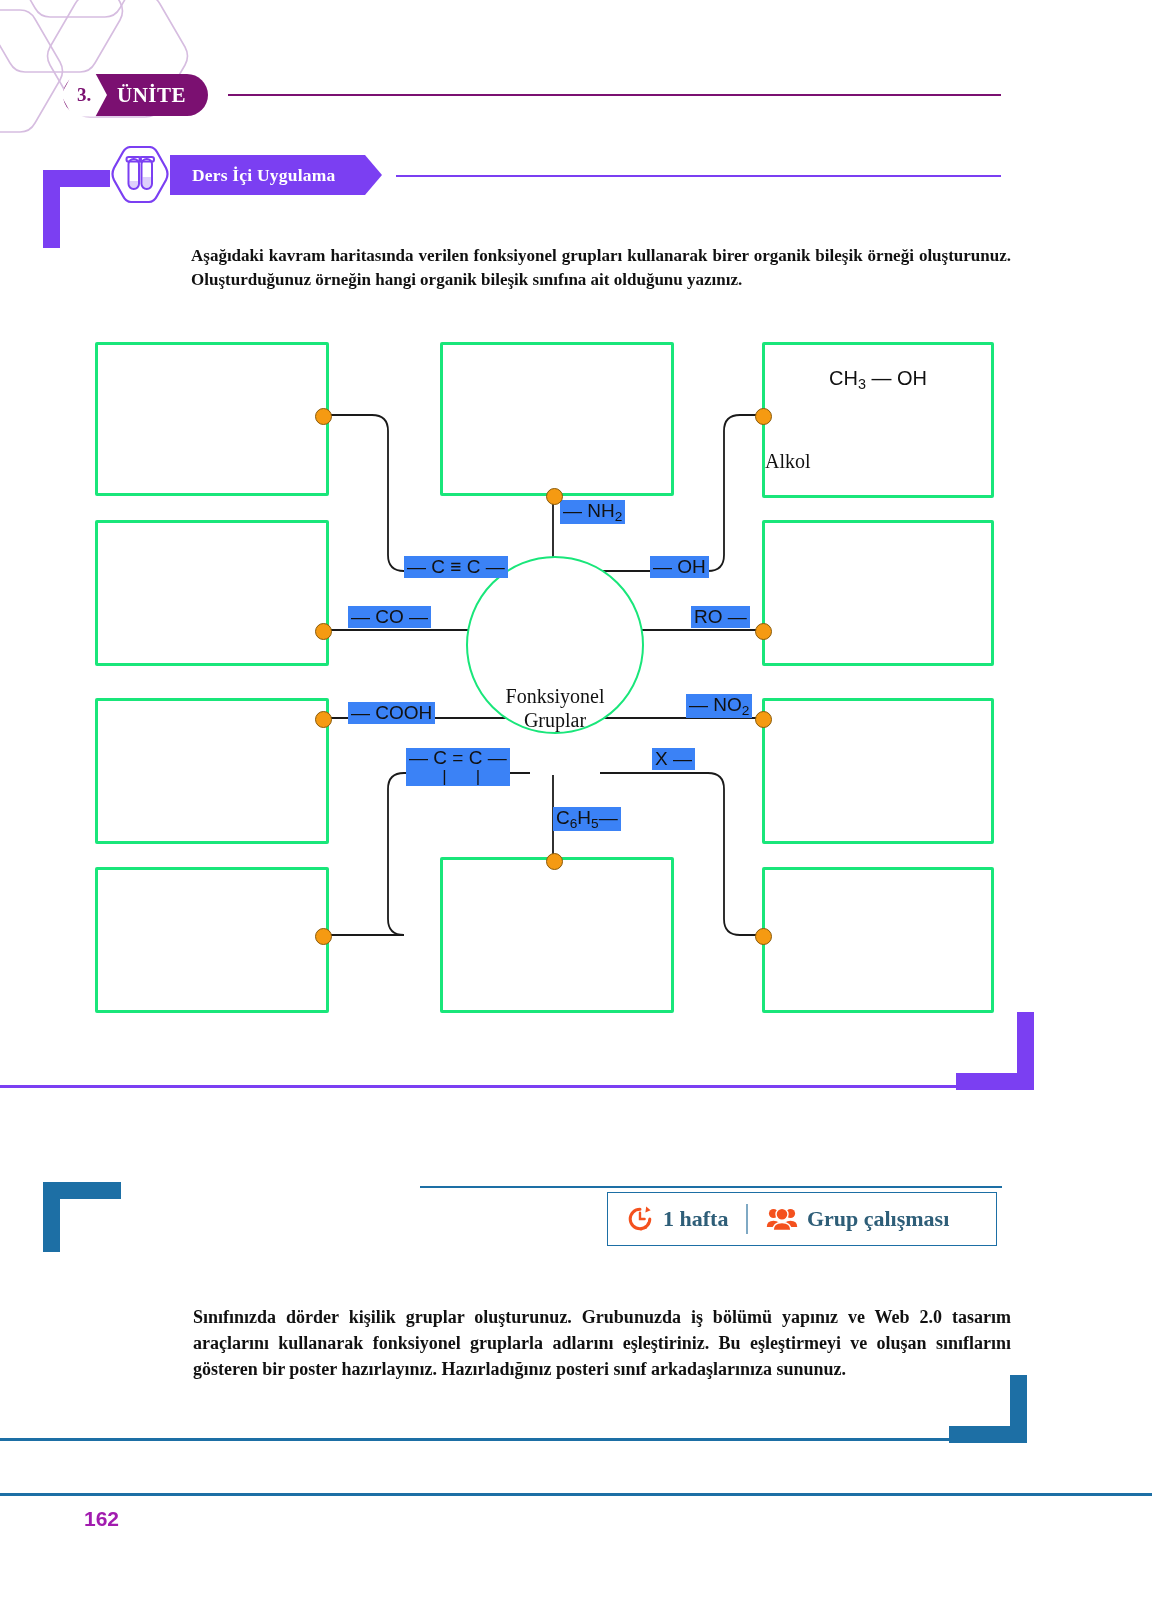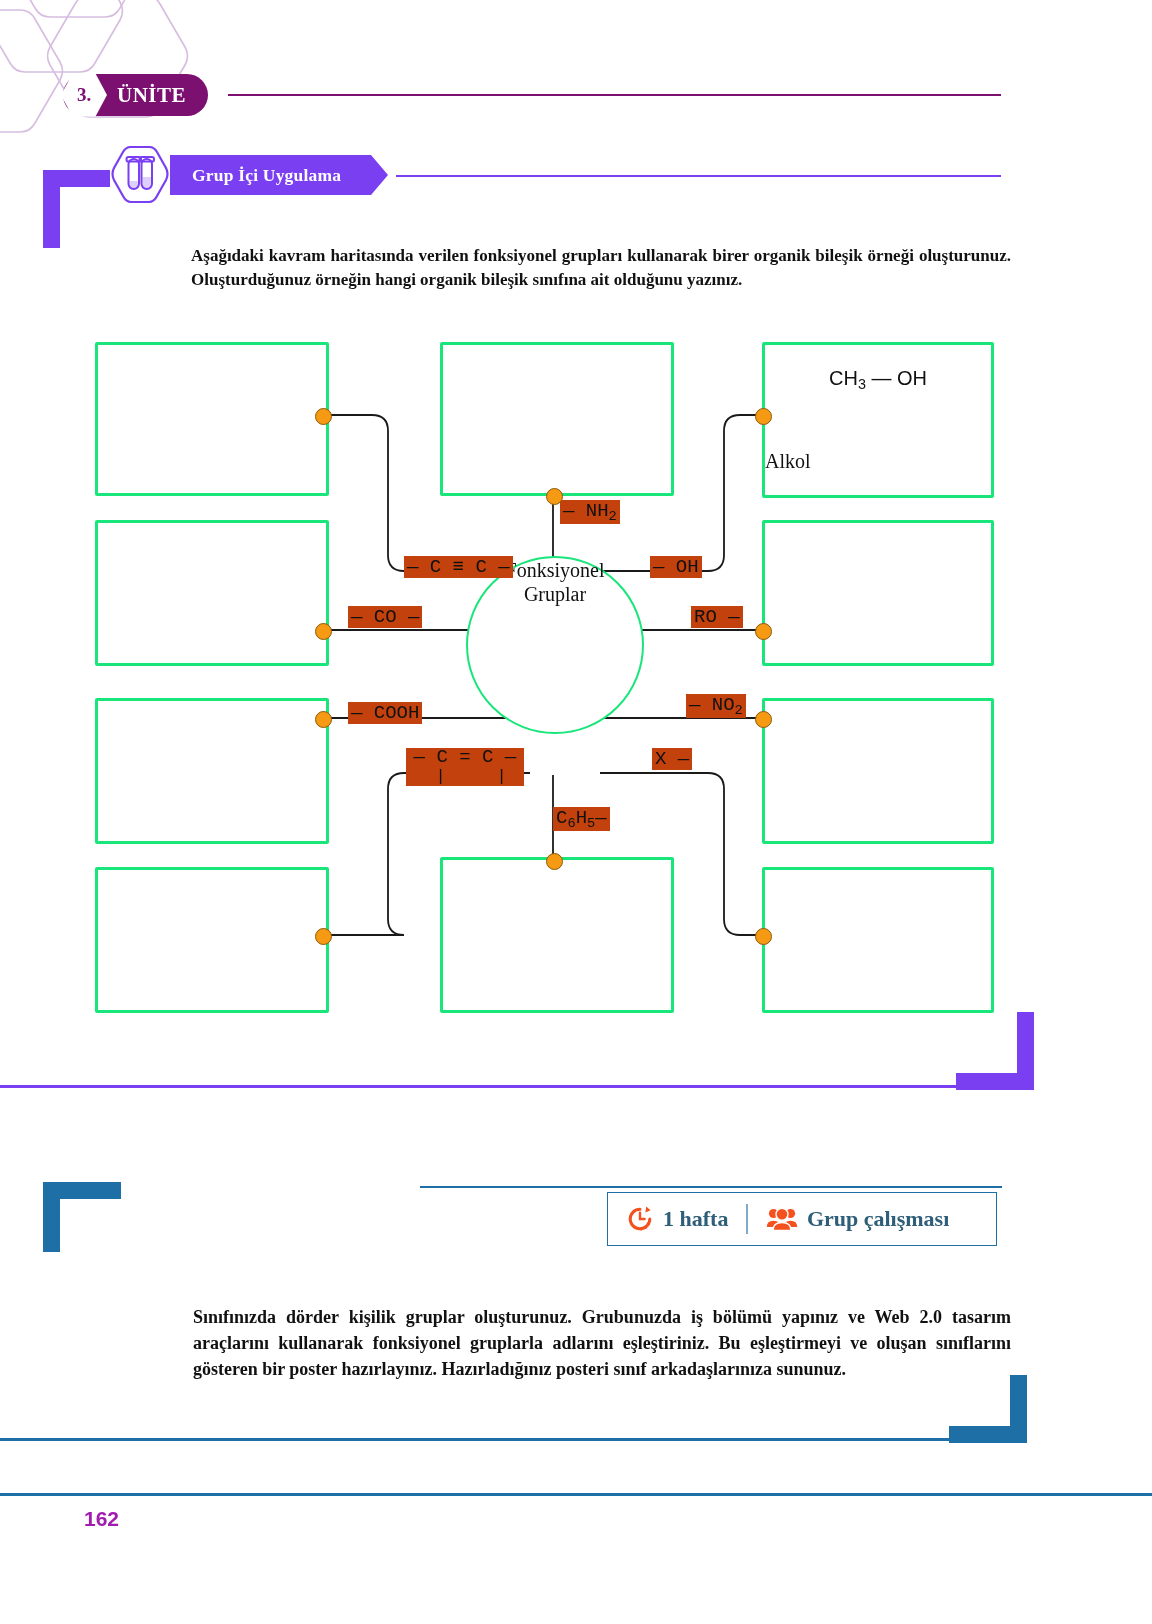--- a/index.html
+++ b/index.html
@@ -72,31 +72,31 @@
     font-size:20px;color:#111;font-family:"Liberation Sans",sans-serif;
   }
   .mapbox .cname{
     position:absolute;left:0;right:0;bottom:22px;text-align:left;
     font-size:20px;color:#111;font-family:"Liberation Serif",serif;
   }
   .sub{font-size:.72em;vertical-align:-.28em;}
 
   .center-circle{
     position:absolute;border:2.5px solid #19E67A;border-radius:50%;background:#fff;
-    display:flex;align-items:flex-start;justify-content:center;text-align:center;
+    display:flex;align-items:flex-end;justify-content:center;text-align:center;
     font-family:"Liberation Serif",serif;font-size:20px;color:#111;line-height:1.2;
     z-index:4;
   }
   .dot{
     position:absolute;width:15px;height:15px;border-radius:50%;
     background:#F59A12;border:1px solid #8a5a08;z-index:6;
   }
   .glabel{
-    position:absolute;font-family:Liberation Mono, monospace;font-size:19px;
-    color:#111;white-space:nowrap;z-index:5;background:#c2410c;padding:0 3px;
+    position:absolute;font-family:Liberation Sans, sans-serif;font-size:19px;
+    color:#111;white-space:nowrap;z-index:5;background:#3b82f6;padding:0 3px;
   }
 
   
   .infobox{
     position:absolute;left:607px;top:1192px;width:388px;height:52px;
     border:1.6px solid #1D6FA5;display:flex;align-items:center;background:#fff;
   }
   .ib-cell{display:flex;align-items:center;gap:9px;padding:0 18px;height:100%;}
   .ib-div{width:1.5px;height:30px;background:#7FA9C4;}
   .ib-text{color:#2E5E78;font-weight:bold;font-size:22px;}
@@ -141,21 +141,21 @@
     <svg class="sec-hex" viewBox="0 0 60 58">
       <path d="M21 1 L39 1 Q44 1 47 6 L56 22 Q59 28 56 34 L47 50 Q44 56 39 56 L21 56 Q16 56 13 50 L4 34 Q1 28 4 22 L13 6 Q16 1 21 1 Z" fill="#fff" stroke="#7B3FF2" stroke-width="2.2"></path>
       <rect x="18.5" y="13" width="10.5" height="30" rx="5.2" fill="none" stroke="#7B3FF2" stroke-width="2"></rect>
       <rect x="31.5" y="13" width="10.5" height="30" rx="5.2" fill="none" stroke="#7B3FF2" stroke-width="2"></rect>
       <rect x="16.5" y="11" width="14.5" height="4.6" rx="2.2" fill="none" stroke="#7B3FF2" stroke-width="2"></rect>
       <rect x="29.5" y="11" width="14.5" height="4.6" rx="2.2" fill="none" stroke="#7B3FF2" stroke-width="2"></rect>
       <path d="M19.6 35 h8.3 v3 q0 5.2 -4.1 5.2 t -4.2 -5.2 z" fill="#7B3FF2" opacity=".25"></path>
       <path d="M32.6 31 h8.3 v7 q0 5.2 -4.1 5.2 t -4.2 -5.2 z" fill="#7B3FF2" opacity=".25"></path>
     </svg>
     <div class="sec-pill" style="background:#7B3FF2;">
-      <span class="sec-label">Grup İçi Uygulama</span>
+      <span class="sec-label">Ders İçi Uygulama</span>
       <span style="position:absolute;right:-17px;top:0;width:0;height:0;
                    border-top:20px solid transparent;border-bottom:20px solid transparent;
                    border-left:17px solid #7B3FF2;"></span>
     </div>
   </div>
   <div class="sec-rule" style="left:396px;top:175px;width:605px;background:#7B3FF2;"></div>
 
   <p class="intro">Aşağıdaki kavram haritasında  verilen fonksiyonel grupları kullanarak birer organik bileşik örneği oluşturunuz. Oluşturduğunuz örneğin hangi organik bileşik sınıfına ait olduğunu yazınız.</p>
 
   <div class="map">

